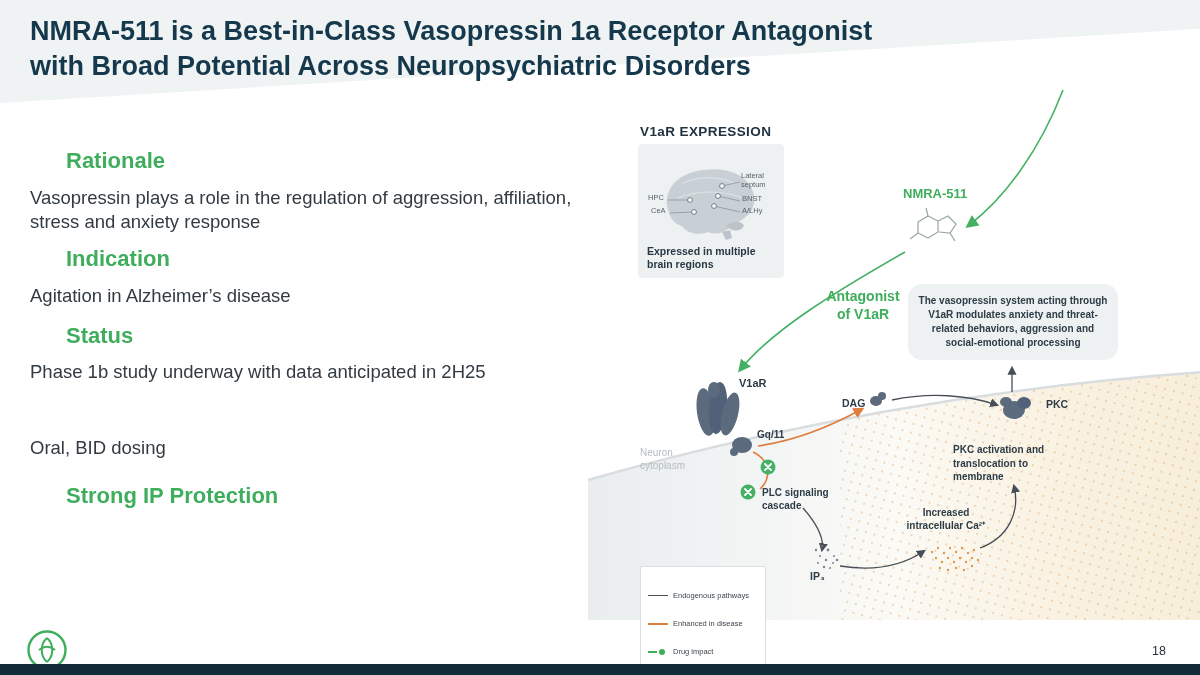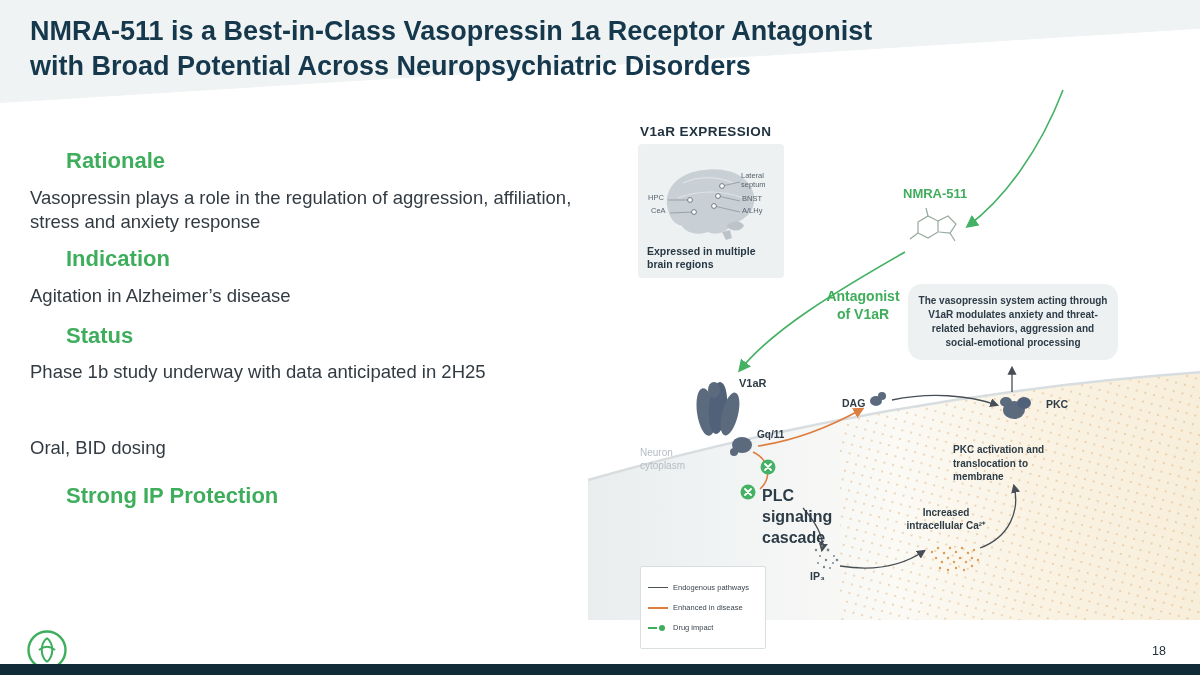--- a/index.html
+++ b/index.html
@@ -24,21 +24,21 @@
   .nmra-label{position:absolute;left:903px;top:186px;font-size:13px;font-weight:bold;color:#3fae5c;}
   .antagonist-label{position:absolute;left:826px;top:287px;width:74px;text-align:center;
                     font-size:14px;font-weight:bold;color:#3fae5c;line-height:1.3;}
   .info-box{position:absolute;left:908px;top:284px;width:210px;box-sizing:border-box;
             background:#eef1f2;padding:10px 10px;border-radius:14px;text-align:center;
             font-size:10px;font-weight:bold;color:#2d3c47;line-height:1.4;}
   .neuron-label{position:absolute;left:640px;top:446px;width:70px;font-size:10px;
                 color:#b5bcc2;line-height:1.3;}
   .legend-box{position:absolute;left:640px;top:566px;width:126px;box-sizing:border-box;
               background:#ffffff;border:1px solid #d9dee1;border-radius:2px;padding:5px 7px;}
-  .legend-row{display:flex;align-items:center;gap:5px;margin:11px 0;}
+  .legend-row{display:flex;align-items:center;gap:5px;margin:19px 0;}
   .legend-row .txt{font-size:7.5px;color:#3c454d;}
   .sw{width:20px;flex:0 0 20px;display:flex;align-items:center;gap:2px;}
   .sw-endo{height:0;border-top:1.6px solid #4a5258;}
   .sw-enh{height:0;border-top:2px solid #de7e3e;}
   .sw-drug .dash{width:9px;height:2px;background:#3fae5c;display:inline-block;}
   .sw-drug .dot{width:6px;height:6px;border-radius:50%;background:#3fae5c;display:inline-block;}
   .page-number{position:absolute;left:1152px;top:644px;font-size:12.5px;color:#22313c;}
   .footer-bar{position:absolute;left:0;bottom:0;width:100%;height:11px;background:#112b38;}
   .logo{position:absolute;left:26px;top:629px;width:42px;height:42px;}
   svg{display:block;}
@@ -227,21 +227,21 @@
 
   <div class="nmra-label">NMRA-511</div>
   <div class="antagonist-label">Antagonist of V1aR</div>
   <div class="info-box">The vasopressin system acting through V1aR modulates anxiety and threat-related behaviors, aggression and social-emotional processing</div>
 
   <div class="dlabel" style="left:739px;top:377px;font-size:11px">V1aR</div>
   <div class="dlabel" style="left:757px;top:429px;font-size:10px">Gq/11</div>
   <div class="dlabel" style="left:842px;top:397px;font-size:10.5px">DAG</div>
   <div class="dlabel" style="left:1046px;top:398px;font-size:10.5px">PKC</div>
   <div class="neuron-label">Neuron cytoplasm</div>
-  <div class="dlabel" style="left:762px;top:486px;width:86px;font-size:16px;line-height:1.3">PLC signaling cascade</div>
+  <div class="dlabel" style="left:762px;top:486px;width:86px;font-size:10px;line-height:1.3">PLC signaling cascade</div>
   <div class="dlabel" style="left:953px;top:443px;width:128px;font-size:10px;line-height:1.35;text-align:left">PKC activation and translocation to membrane</div>
   <div class="dlabel" style="left:900px;top:506px;width:92px;font-size:10px;line-height:1.3;text-align:center">Increased intracellular Ca²⁺</div>
   <div class="dlabel" style="left:810px;top:570px;font-size:10.5px">IP₃</div>
 
   <div class="legend-box">
     <div class="legend-row">
       <span class="sw sw-endo"></span>
       <span class="txt">Endogenous pathways</span>
     </div>
     <div class="legend-row">

